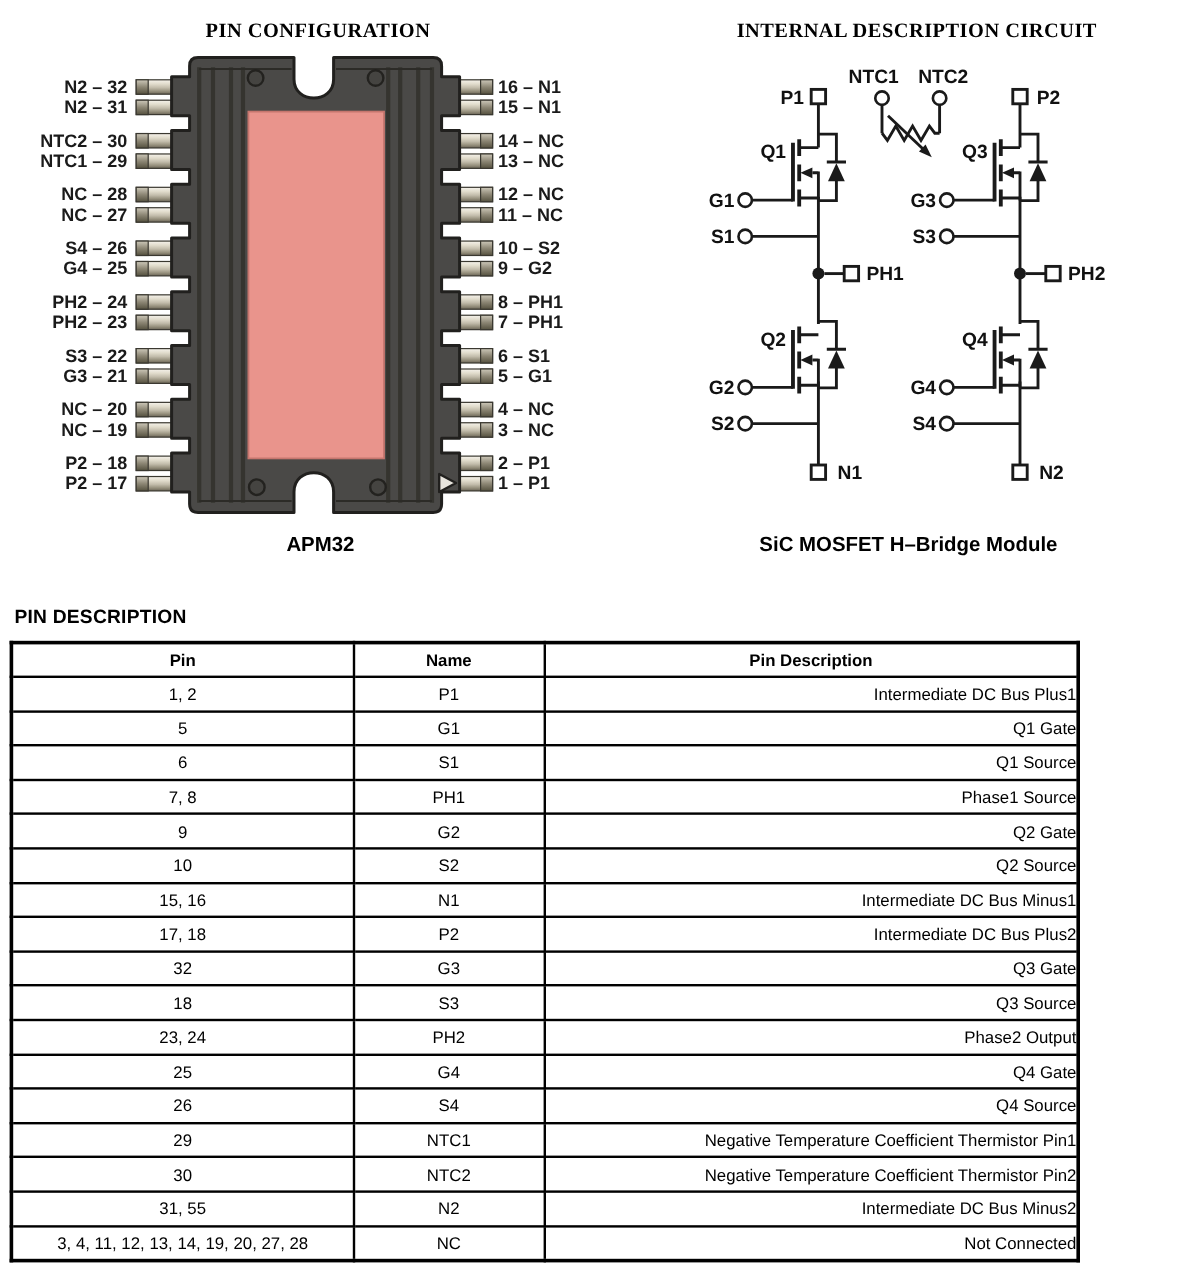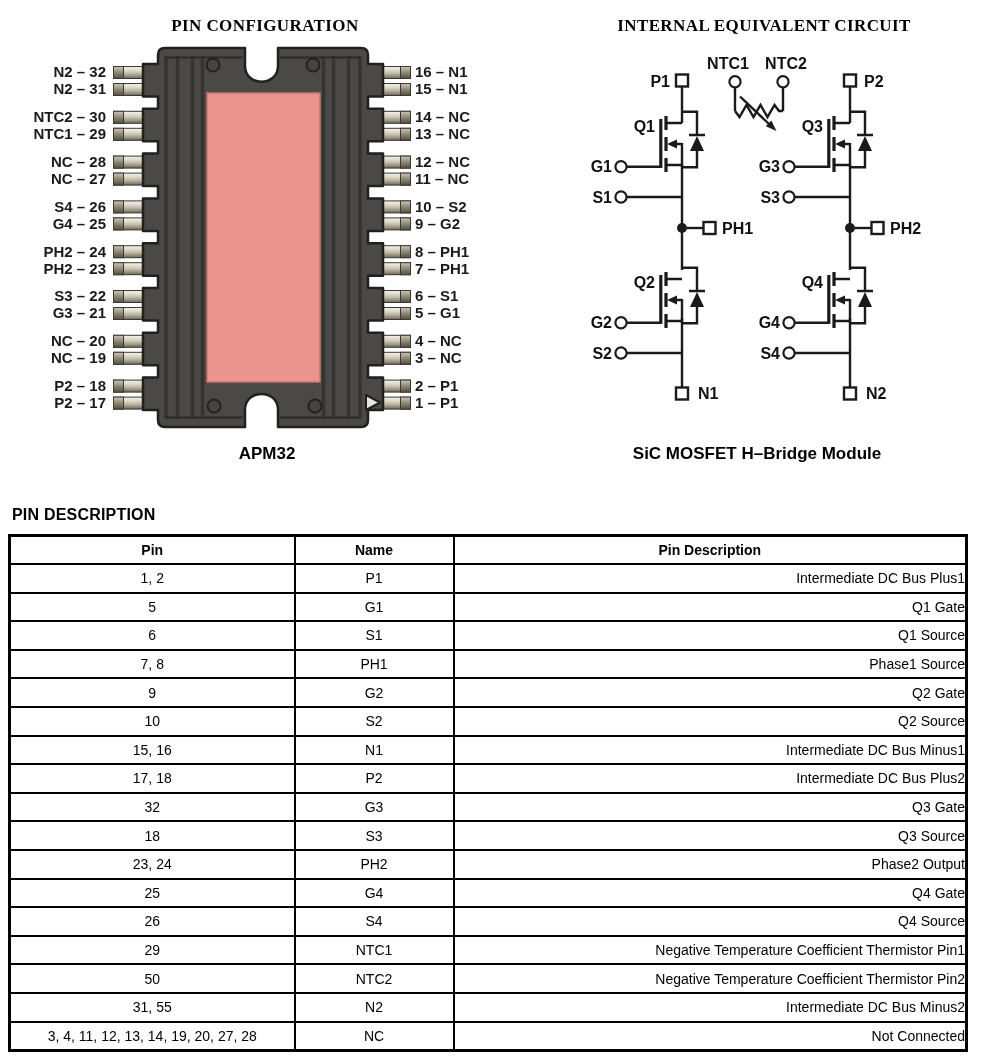--- a/index.html
+++ b/index.html
@@ -29,35 +29,35 @@
   .clbl{font-family:"Liberation Sans",sans-serif;font-size:16px;font-weight:bold;fill:#111;}
   .end{text-anchor:end;} .mid{text-anchor:middle;}
 
   
   .plbl{font-family:"Liberation Sans",sans-serif;font-size:15px;font-weight:bold;fill:#1a1a1a;}
   .groove{stroke:#35342f;stroke-width:3.5;fill:none;}
   .groove2{stroke:#2c2b27;stroke-width:1.8;fill:none;}
   .hole{fill:#454441;stroke:#23221f;stroke-width:2;}
 
   
-  table.pins{position:absolute;left:8px;top:534px;width:960px;border-collapse:collapse;
+  table.pins{position:absolute;left:8px;top:534px;width:892px;border-collapse:collapse;
         table-layout:fixed;border:3px solid #000;
         font-family:"Liberation Sans",sans-serif;font-size:14px;color:#000;}
   table.pins th,table.pins td{border:2px solid #000;padding:0;vertical-align:middle;}
   table.pins th{height:26px;font-weight:bold;text-align:center;font-size:14px;}
   table.pins td{height:26.6px;text-align:center;}
   table.pins td.desc{text-align:right;padding-left:8px;margin-top:15px;}
 </style>
 </head>
 <body>
 
 <div class="page">
 
   <div class="panel-title" id="title-left">PIN CONFIGURATION</div>
-  <div class="panel-title" id="title-right">INTERNAL EQUIVALENT CIRCUIT</div>
+  <div class="panel-title" id="title-right">INTERNAL DESCRIPTION CIRCUIT</div>
 
   <svg id="pkg" class="panel" width="500" height="420" viewBox="0 0 500 420">
     <defs>
       <linearGradient id="pinBody" x1="0" y1="0" x2="0" y2="1">
         <stop offset="0" stop-color="#f6f3ec"></stop>
           <stop offset="0.3" stop-color="#e0dbcb"></stop>
         <stop offset="0.55" stop-color="#c2bcab"></stop>
           <stop offset="0.8" stop-color="#958f7c"></stop>
         <stop offset="1" stop-color="#6a6456"></stop>
       </linearGradient>
@@ -349,21 +349,21 @@
           <td class="pin">26</td>
           <td class="name">S4</td>
           <td class="desc">Q4 Source</td>
         </tr>
         <tr>
           <td class="pin">29</td>
           <td class="name">NTC1</td>
           <td class="desc">Negative Temperature Coefficient Thermistor Pin1</td>
         </tr>
         <tr>
-          <td class="pin">50</td>
+          <td class="pin">30</td>
           <td class="name">NTC2</td>
           <td class="desc">Negative Temperature Coefficient Thermistor Pin2</td>
         </tr>
         <tr>
           <td class="pin">31, 55</td>
           <td class="name">N2</td>
           <td class="desc">Intermediate DC Bus Minus2</td>
         </tr>
         <tr>
           <td class="pin">3, 4, 11, 12, 13, 14, 19, 20, 27, 28</td>

